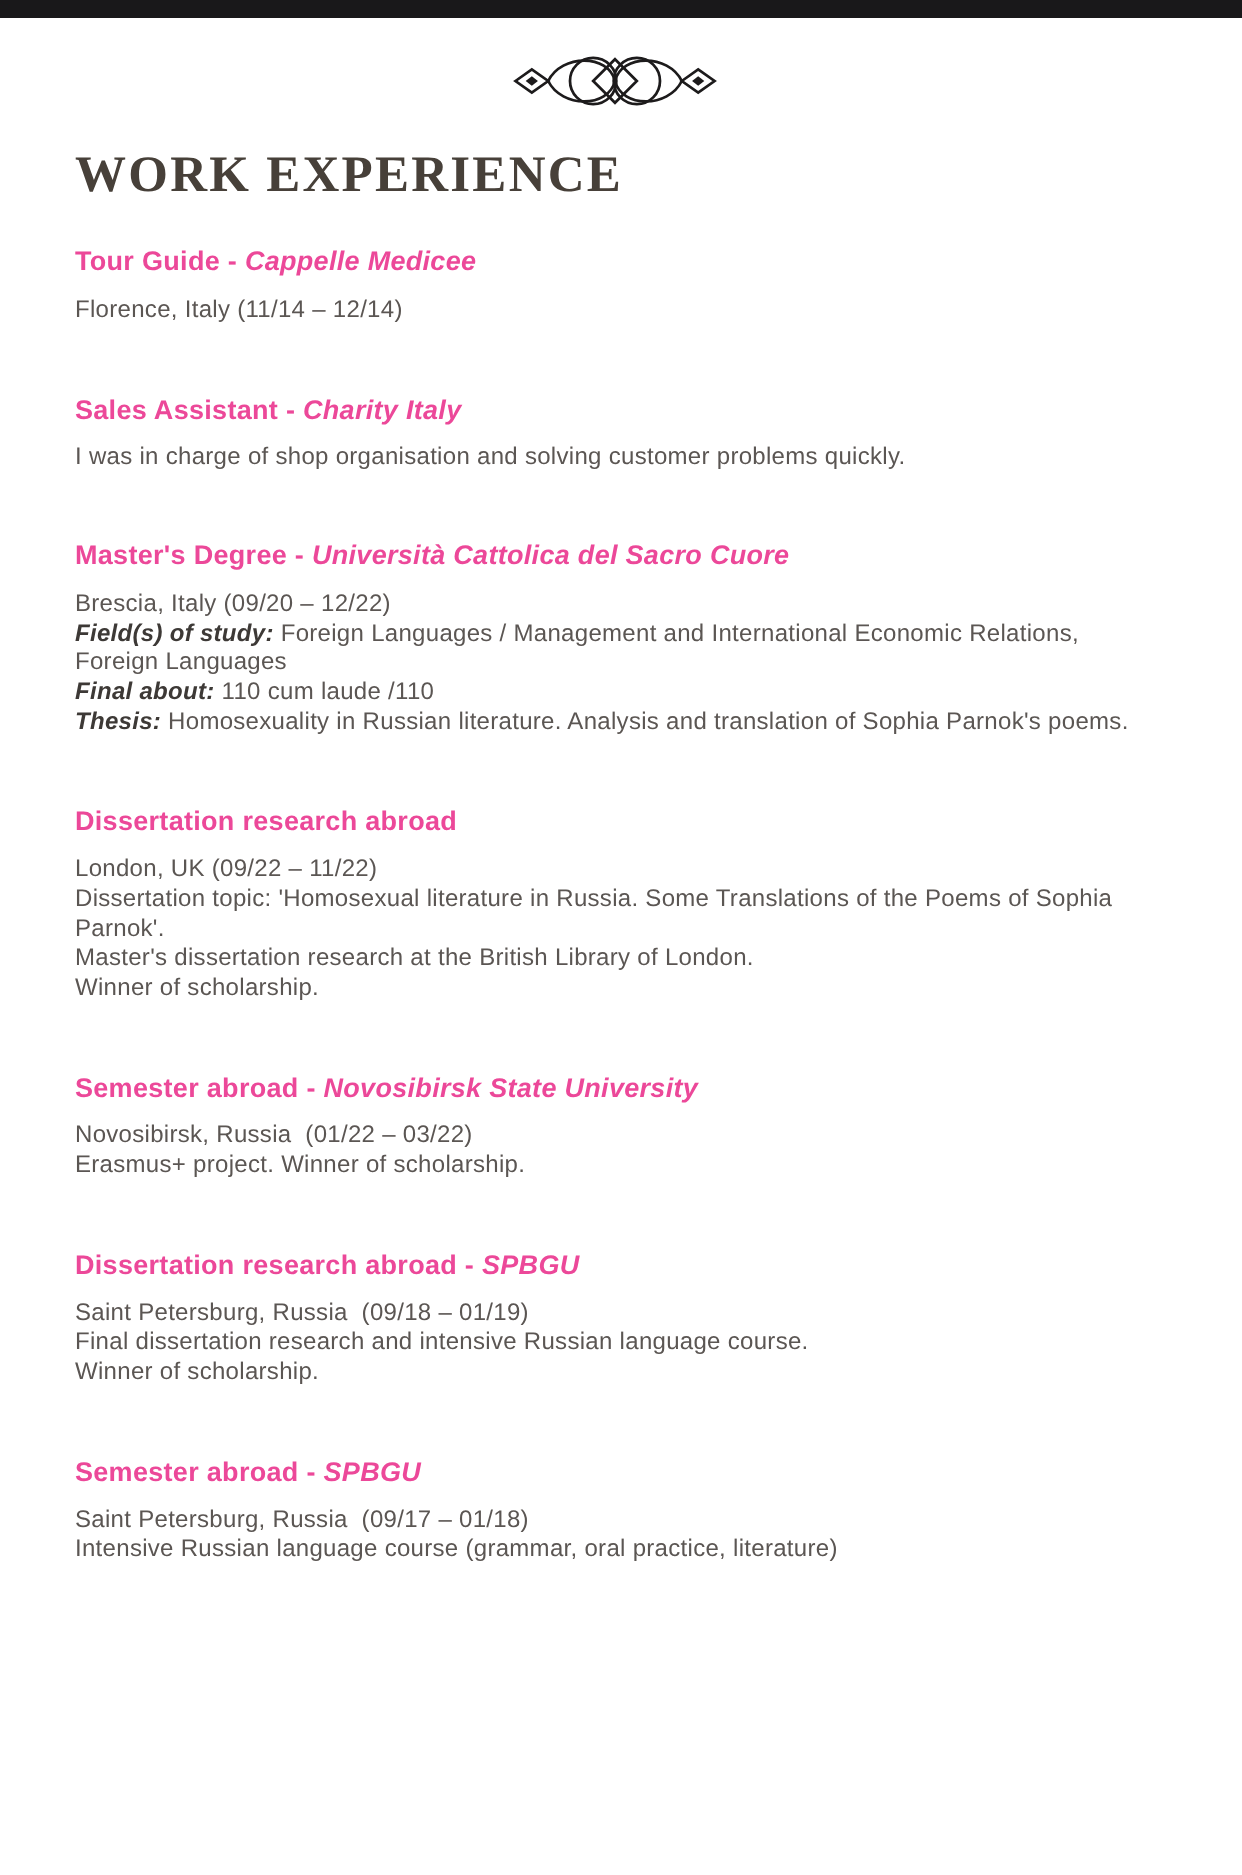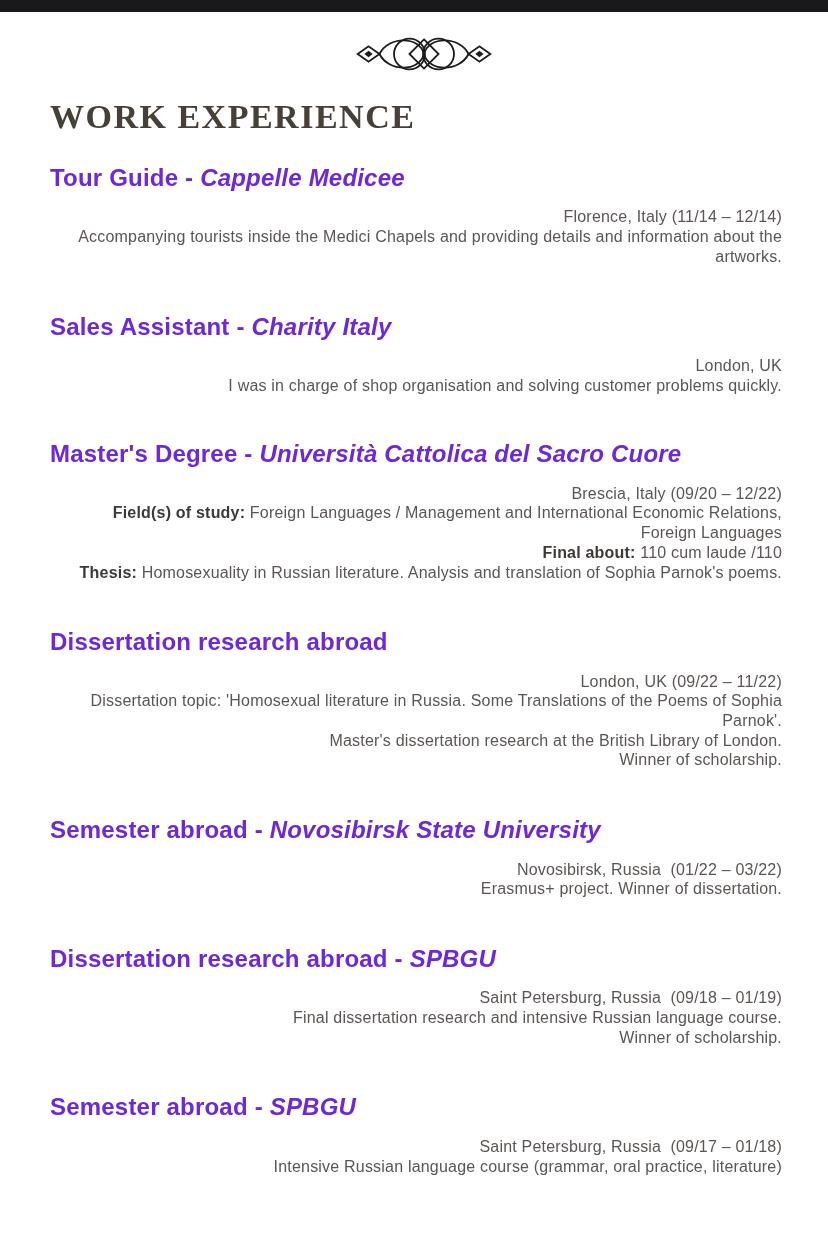--- a/index.html
+++ b/index.html
@@ -16,56 +16,57 @@
     height: 12px;
     background: #19181a;
   }
   .ornament {
     text-align: center;
     margin-top: 22px;
     height: 40px;
   }
   .ornament svg { display: inline-block; }
   .content {
-    padding: 0 30px 0 50px;
+    padding: 0 58px 0 50px;
   }
   .section { margin: 0; }
   .section + .section { margin-top: 46px; }
   .section-title {
     font-family: "Liberation Serif", "DejaVu Serif", serif;
     font-weight: 700;
     font-size: 34px;
     line-height: 1.0;
     letter-spacing: 1.5px;
     color: #474039;
     margin: 26px 0 0 0;
   }
   .entry { margin-top: 47px; }
   .entries .entry:first-child { margin-top: 31px; }
   .entry-title {
-    font-size: 24px;
+    font-size: 18px;
     font-weight: 700;
     line-height: 1.1;
-    color: #6d28d9;
+    color: #ec4899;
     margin: 0 0 12px 0;
     letter-spacing: 0.2px;
   }
   .entry-title .org { font-style: italic; }
-  .entry-body { margin: 16px; text-align: right; }
+  .entry-body { margin: 0; }
   .line {
     margin: 0;
     font-size: 16px;
     line-height: 19.7px;
     letter-spacing: 0.2px;
     color: #5b5653;
     white-space: pre-wrap;
   }
   .line-label {
     font-weight: 700;
     color: #3d3936;
+    font-style: italic;
   }
 </style>
 </head>
 <body>
 
 <div class="top-bar"></div>
 
 <main class="content">
 
   <div class="ornament">
@@ -88,28 +89,26 @@
 
   <div id="sections-root">
   <section class="section">
     <h2 class="section-title">WORK EXPERIENCE</h2>
     <div class="entries">
   <article class="entry">
     <h3 class="entry-title"><span class="role">Tour Guide</span><span class="sep"> - </span><span class="org">Cappelle Medicee</span></h3>
     <div class="entry-body">
   <p class="line"><span class="line-text">Florence, Italy (11/14 – 12/14)</span></p>
 
-  <p class="line"><span class="line-text">Accompanying tourists inside the Medici Chapels and providing details and information about the artworks.</span></p>
 </div>
   </article>
 
   <article class="entry">
     <h3 class="entry-title"><span class="role">Sales Assistant</span><span class="sep"> - </span><span class="org">Charity Italy</span></h3>
     <div class="entry-body">
-  <p class="line"><span class="line-text">London, UK</span></p>
 
   <p class="line"><span class="line-text">I was in charge of shop organisation and solving customer problems quickly.</span></p>
 </div>
   </article>
 </div>
   </section>
 
   <section class="section">
     <div class="entries">
   <article class="entry">
@@ -136,21 +135,21 @@
 
   <p class="line"><span class="line-text">Winner of scholarship.</span></p>
 </div>
   </article>
 
   <article class="entry">
     <h3 class="entry-title"><span class="role">Semester abroad</span><span class="sep"> - </span><span class="org">Novosibirsk State University</span></h3>
     <div class="entry-body">
   <p class="line"><span class="line-text">Novosibirsk, Russia  (01/22 – 03/22)</span></p>
 
-  <p class="line"><span class="line-text">Erasmus+ project. Winner of dissertation.</span></p>
+  <p class="line"><span class="line-text">Erasmus+ project. Winner of scholarship.</span></p>
 </div>
   </article>
 
   <article class="entry">
     <h3 class="entry-title"><span class="role">Dissertation research abroad</span><span class="sep"> - </span><span class="org">SPBGU</span></h3>
     <div class="entry-body">
   <p class="line"><span class="line-text">Saint Petersburg, Russia  (09/18 – 01/19)</span></p>
 
   <p class="line"><span class="line-text">Final dissertation research and intensive Russian language course.</span></p>
 

